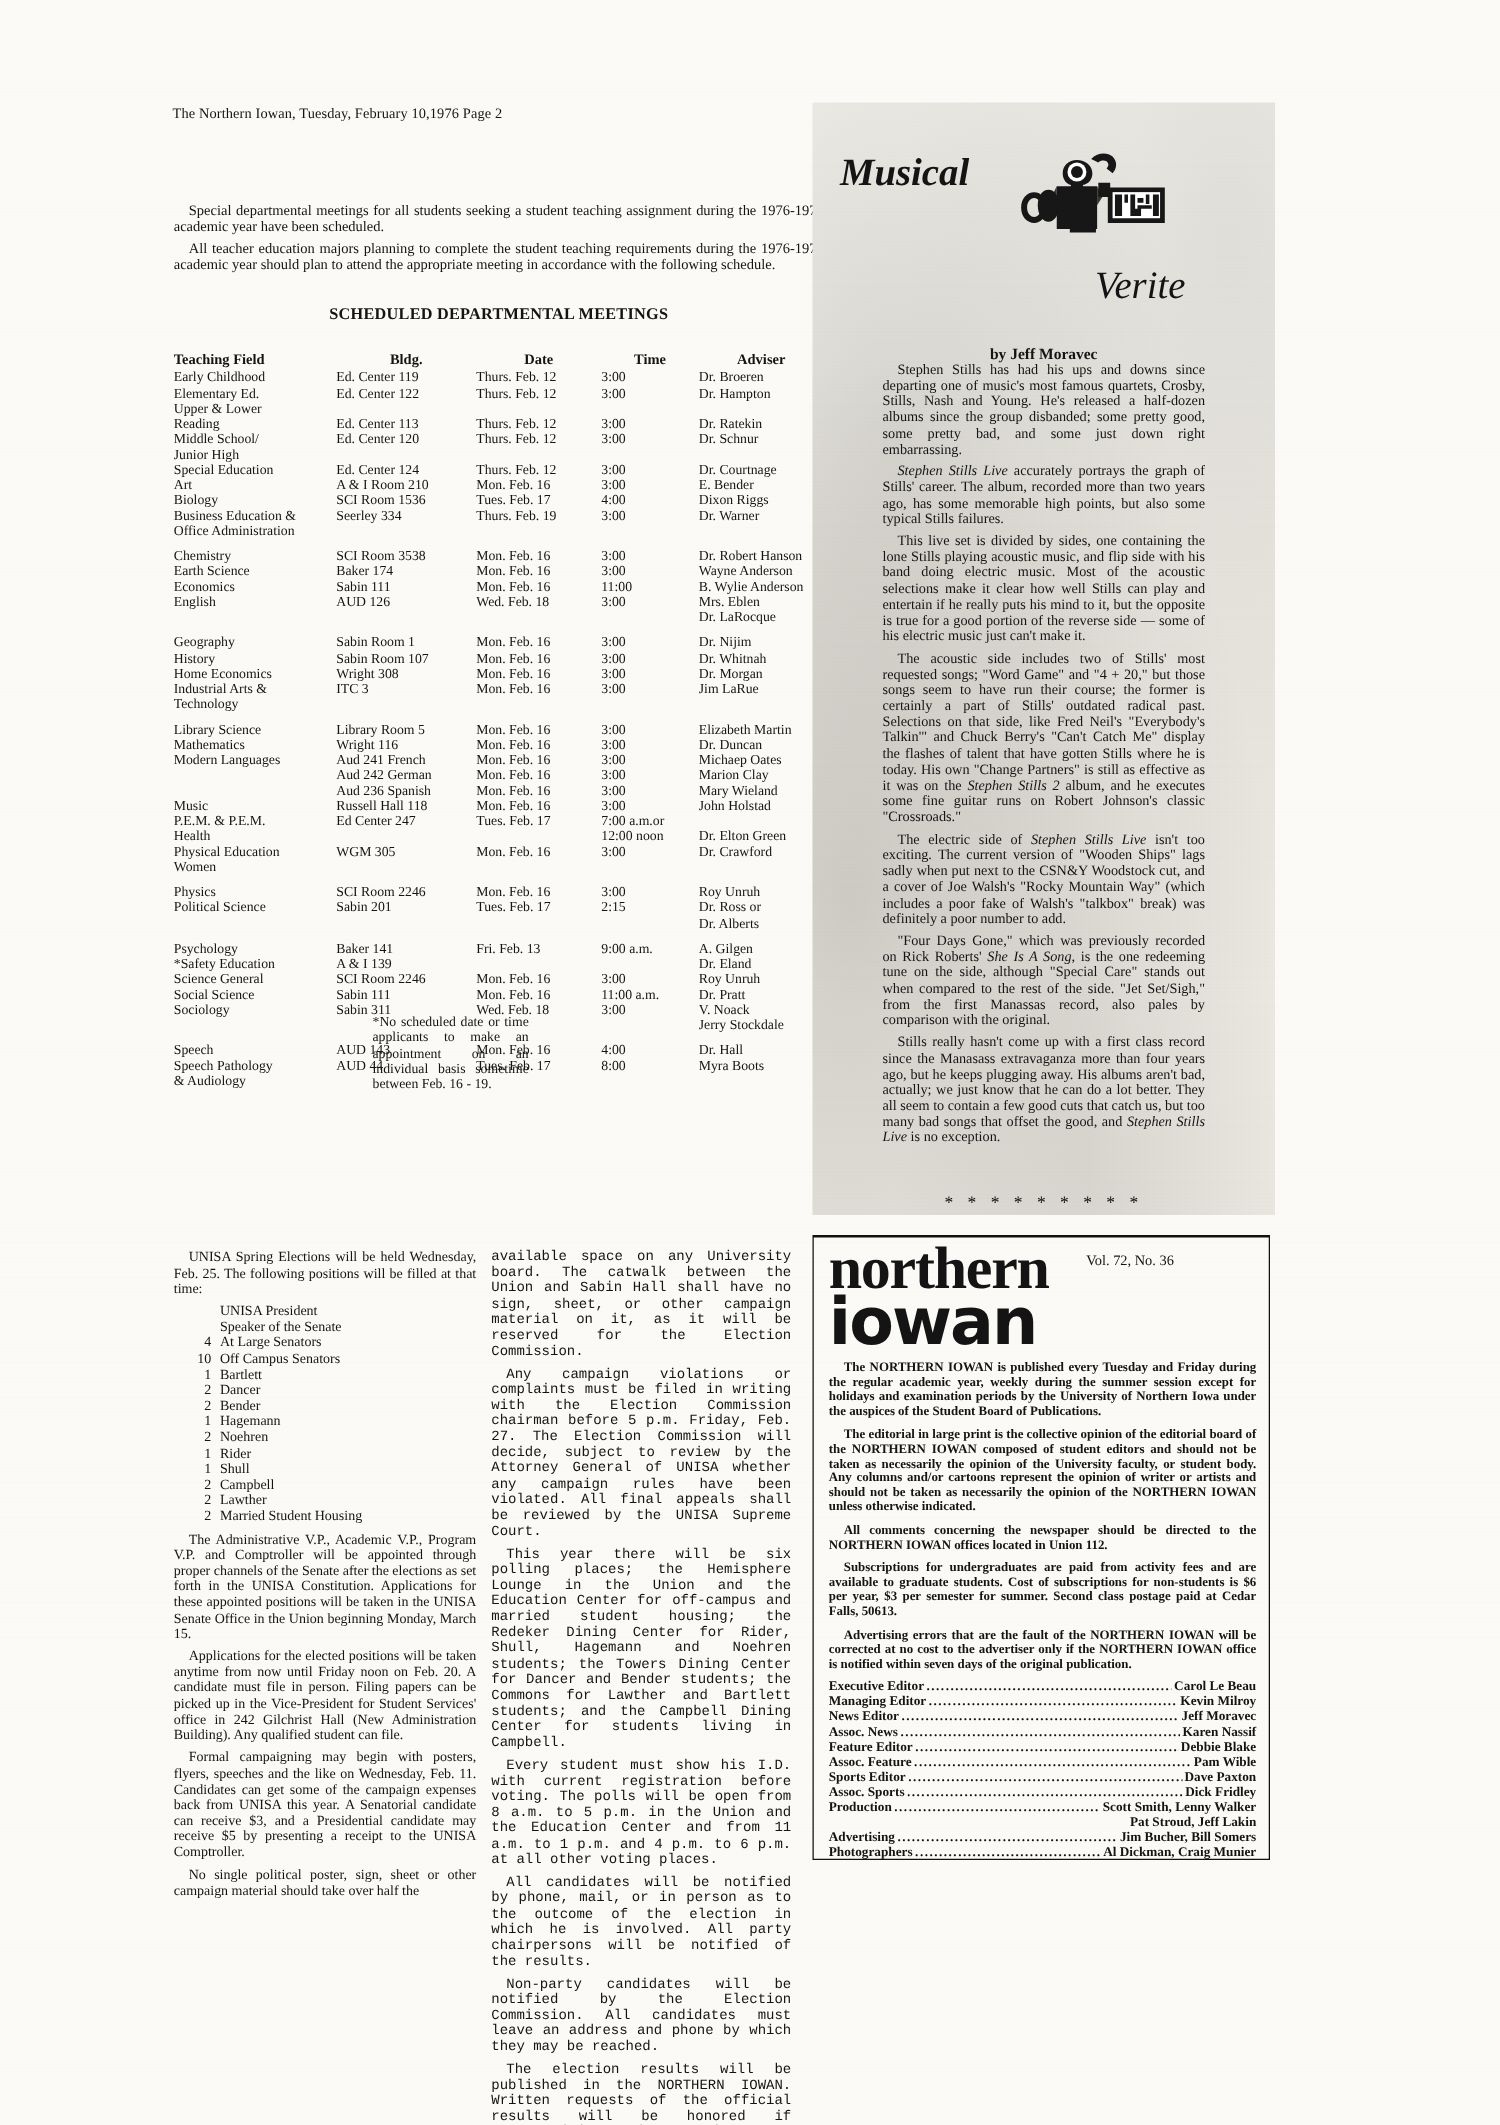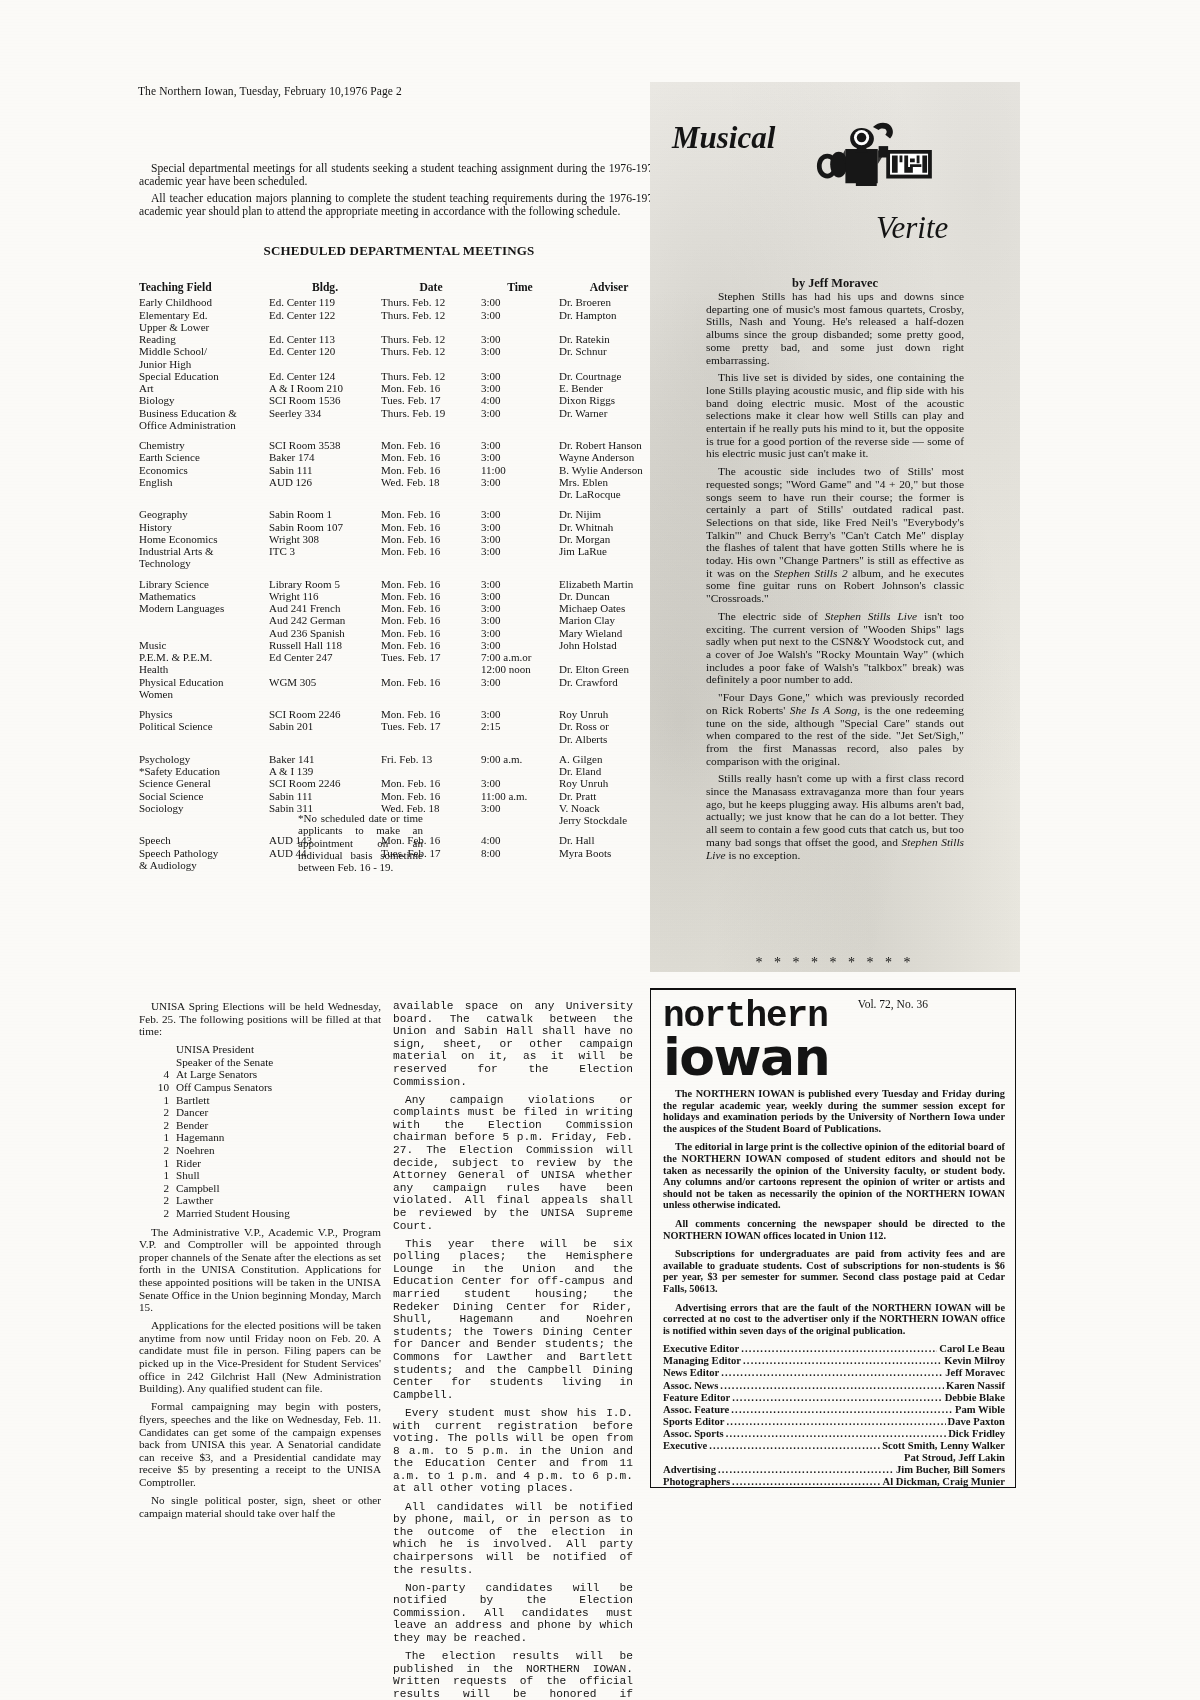--- a/index.html
+++ b/index.html
@@ -116,22 +116,22 @@
 
   
   #masthead{
     position:absolute;left:650px;top:988px;width:366px;height:500px;
     border-top:2px solid #111;border-left:1.6px solid #111;
     border-right:1.6px solid #111;border-bottom:1.6px solid #111;
     padding:8px 10px 6px 12px;box-sizing:border-box;
     background:#fbfaf7;
   }
   #mast-northern{
-    font-family:Liberation Mono, monospace;font-weight:bold;
-    font-size:36px;letter-spacing:-1px;line-height:34px;display:inline-block;
+    font-family:Liberation Serif, serif;font-weight:bold;
+    font-size:48px;letter-spacing:-1px;line-height:34px;display:inline-block;
   }
   #mast-vol{
     font-size:11.5px;display:inline-block;vertical-align:18px;padding-left:26px;
     font-family:"Liberation Serif",serif;
   }
   #mast-iowan{
     font-family:"DejaVu Sans",sans-serif;font-weight:bold;
     font-size:52px;letter-spacing:-1.5px;line-height:50px;margin-top:-2px;
   }
   #mast-body{
@@ -601,20 +601,21 @@
       <rect x="104" y="46" width="40" height="22" fill="#fff"></rect>
       <path d="M106 48h6v18h-6zM114 48h3v7h-3zM119 48h4v18h-4zM125 51h5v4h-5zM125 57h12v3h-12zM132 48h3v8h-3zM138 48h5v18h-5zM119 60h9v6h-9z"></path>
       <path d="M68 74h22v6H68z"></path>
       <path d="M57 41l-4 8 4 8zM91 41l5 8-5 8z" opacity=".85"></path>
     </g>
   </svg>
 
   <div id="byline">by Jeff Moravec</div>
   <div id="review">
       <p>Stephen Stills has had his ups and downs since departing one of music's most famous quartets, Crosby, Stills, Nash and Young. He's released a half-dozen albums since the group disbanded; some pretty good, some pretty bad, and some just down right embarrassing.</p>
+      <p><i>Stephen Stills Live</i> accurately portrays the graph of Stills' career. The album, recorded more than two years ago, has some memorable high points, but also some typical Stills failures.</p>
       <p>This live set is divided by sides, one containing the lone Stills playing acoustic music, and flip side with his band doing electric music. Most of the acoustic selections make it clear how well Stills can play and entertain if he really puts his mind to it, but the opposite is true for a good portion of the reverse side — some of his electric music just can't make it.</p>
       <p>The acoustic side includes two of Stills' most requested songs; "Word Game" and "4 + 20," but those songs seem to have run their course; the former is certainly a part of Stills' outdated radical past. Selections on that side, like Fred Neil's "Everybody's Talkin'" and Chuck Berry's "Can't Catch Me" display the flashes of talent that have gotten Stills where he is today. His own "Change Partners" is still as effective as it was on the <i>Stephen Stills 2</i> album, and he executes some fine guitar runs on Robert Johnson's classic "Crossroads."</p>
       <p>The electric side of <i>Stephen Stills Live</i> isn't too exciting. The current version of "Wooden Ships" lags sadly when put next to the CSN&amp;Y Woodstock cut, and a cover of Joe Walsh's "Rocky Mountain Way" (which includes a poor fake of Walsh's "talkbox" break) was definitely a poor number to add.</p>
       <p>"Four Days Gone," which was previously recorded on Rick Roberts' <i>She Is A Song</i>, is the one redeeming tune on the side, although "Special Care" stands out when compared to the rest of the side. "Jet Set/Sigh," from the first Manassas record, also pales by comparison with the original.</p>
       <p>Stills really hasn't come up with a first class record since the Manasass extravaganza more than four years ago, but he keeps plugging away. His albums aren't bad, actually; we just know that he can do a lot better. They all seem to contain a few good cuts that catch us, but too many bad songs that offset the good, and <i>Stephen Stills Live</i> is no exception.</p>
     </div>
   <div id="stars">* * * * * * * * *</div>
 
   <div id="masthead">
     <div>
@@ -664,21 +665,21 @@
           <span class="staffrole">Sports Editor</span>
           <span class="dots">................................................................................</span>
           <span class="staffname">Dave Paxton</span>
         </div>
         <div class="staffrow">
           <span class="staffrole">Assoc. Sports</span>
           <span class="dots">................................................................................</span>
           <span class="staffname">Dick Fridley</span>
         </div>
         <div class="staffrow">
-          <span class="staffrole">Executive</span>
+          <span class="staffrole">Production</span>
           <span class="dots">................................................................................</span>
           <span class="staffname">Scott Smith, Lenny Walker</span>
         </div>
         <div class="staffrow staffcont">
           <span style="margin-left: auto;">Pat Stroud, Jeff Lakin</span>
         </div>
         <div class="staffrow">
           <span class="staffrole">Advertising</span>
           <span class="dots">................................................................................</span>
           <span class="staffname">Jim Bucher, Bill Somers</span>

